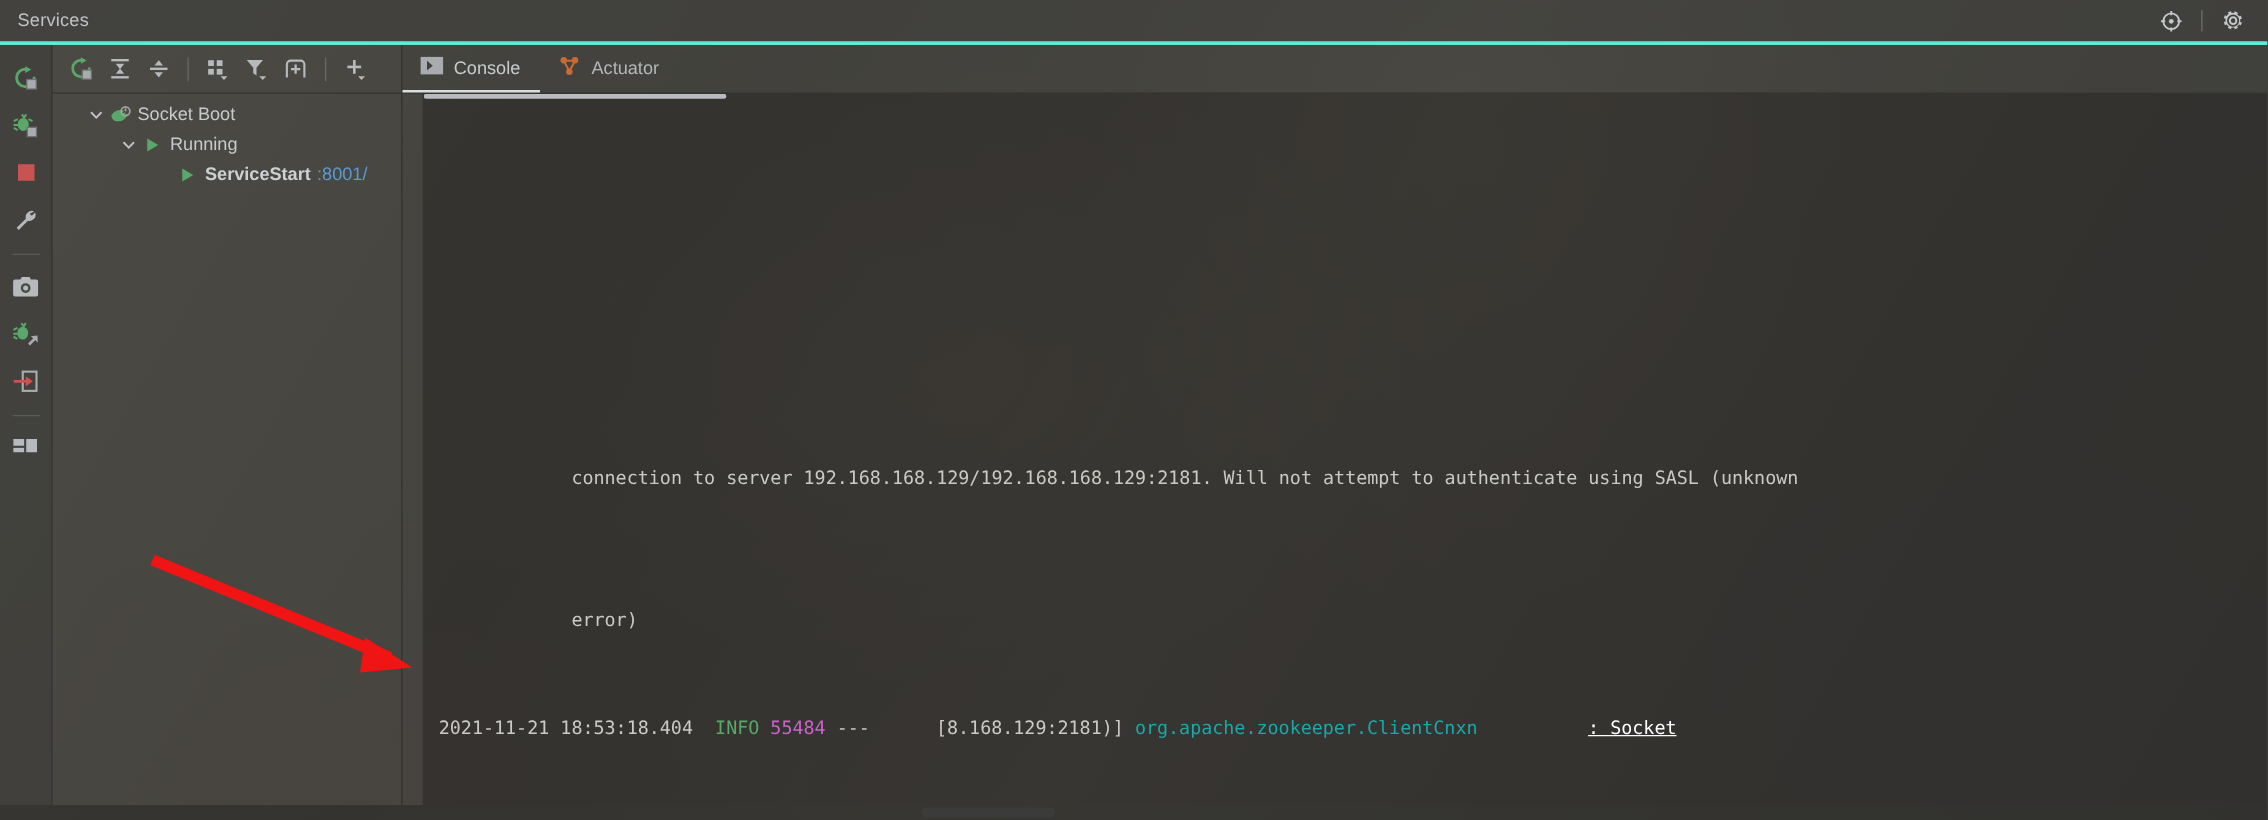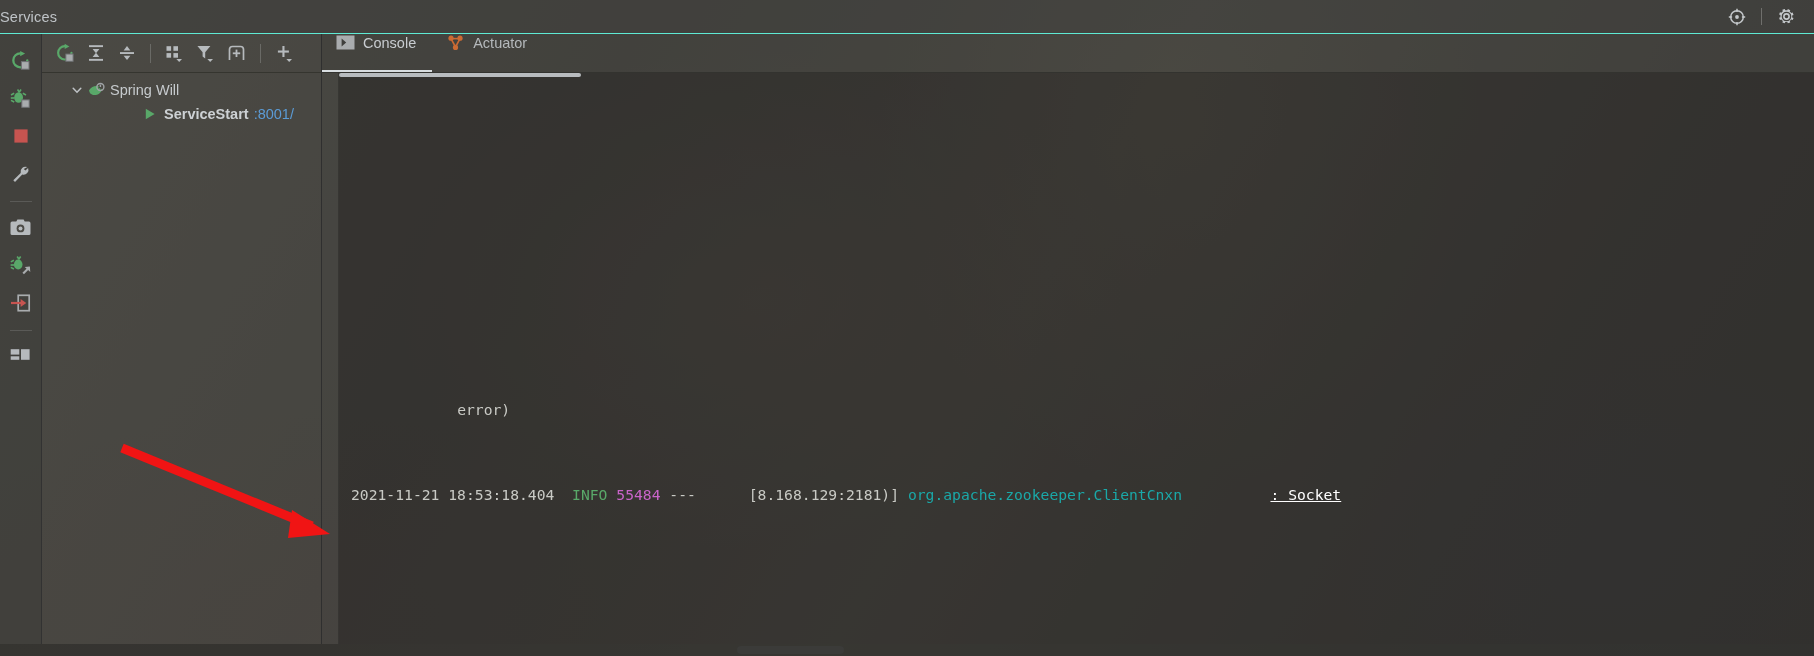--- a/index.html
+++ b/index.html
@@ -32,21 +32,22 @@
     pointer-events: none;
     z-index: 0;
   }
 
   
   .titlebar {
     position: relative; z-index: 2;
     height: 33px; min-height: 33px;
     display: flex; align-items: center;
     background: rgba(63,63,60,.80);
-    border-bottom: 1px solid #5eead4;
+    border-bottom: 3px solid #5eead4;
+    padding-left: 14px;
   }
   .title-text {
     font-size: 14.5px;
     color: #bfc3c7;
     letter-spacing: .2px;
   }
   .titlebar-right {
     margin-left: auto;
     display: flex; align-items: center;
     gap: 0px;
@@ -160,21 +161,21 @@
     background: rgba(60,60,57,.30);
   }
   .tabs {
     height: 38px; min-height: 38px;
     display: flex; align-items: flex-end;
     background: rgba(64,64,60,.55);
     border-bottom: 1px solid #33332f;
   }
   .tab {
     height: 37px;
-    display: flex; align-items: flex-start;
+    display: flex; align-items: center;
     gap: 8px;
     padding: 0 16px 0 14px;
     font-size: 14.5px;
     color: #b4b8bb;
     cursor: pointer;
     border-bottom: 2px solid transparent;
     box-sizing: border-box;
   }
   .tab.active {
     color: #c8ccd0;
@@ -455,23 +456,36 @@
               <path d="M2.2 4.2 L6 8.2 L9.8 4.2" fill="none" stroke="#bfc3c6" stroke-width="1.5" stroke-linecap="round"></path>
             </svg>
           </span>
           <span class="tico">
             <svg width="19" height="16" viewBox="0 0 19 16">
               <path fill="#59a869" d="M2.0 8.3c2.3-4.0 7.0-5.2 10.2-3.8l-1.6 1.9 2.8-.5-.8 2.3 2.2-1.5C14.5 11.3 10.0 13.6 6.0 12.9 3.9 12.6 2.3 10.9 2.0 8.3z"></path>
               <circle cx="13.4" cy="5.0" r="3.5" fill="none" stroke="#9fa3a6" stroke-width="1.4"></circle>
               <line x1="13.4" y1="5.0" x2="13.4" y2="2.6" stroke="#9fa3a6" stroke-width="1.4"></line>
             </svg>
           </span>
-          <span class="tlabel">Spring Will</span>
-        </div>
-
+          <span class="tlabel">Socket Boot</span>
+        </div>
+
+        <div class="tnode" style="padding-left:52px;">
+          <span class="twist">
+            <svg width="12" height="12" viewBox="0 0 12 12">
+              <path d="M2.2 4.2 L6 8.2 L9.8 4.2" fill="none" stroke="#bfc3c6" stroke-width="1.5" stroke-linecap="round"></path>
+            </svg>
+          </span>
+          <span class="tico">
+            <svg width="14" height="14" viewBox="0 0 14 14">
+              <path d="M2.8 1.8 L11.6 7.0 L2.8 12.2 Z" fill="#59a869"></path>
+            </svg>
+          </span>
+          <span class="tlabel">Running</span>
+        </div>
 
 
         <div class="tnode" style="padding-left:98px;">
           <span class="tico">
             <svg width="14" height="14" viewBox="0 0 14 14">
               <path d="M2.8 1.8 L11.6 7.0 L2.8 12.2 Z" fill="#59a869"></path>
             </svg>
           </span>
           <span class="tlabel bold">ServiceStart</span>
           <span class="tport plain">:8001/</span>
@@ -518,20 +532,23 @@
             <div class="hthumb"></div>
           </div>
 
           
           <div class="sliver">
             <div class="inner">
               
             </div>
           </div>
 
+          <div class="lrow">
+            <span class="c-cont">connection to server 192.168.168.129/192.168.168.129:2181. Will not attempt to authenticate using SASL (unknown</span>
+          </div>
 
           <div class="lrow">
             <span class="c-cont">error)</span>
           </div>
 
           <div class="lrow"><span class="c-ts">2021-11-21 18:53:18.404</span><span>  </span><span class="c-info">INFO</span><span> </span><span class="c-pid">55484</span><span> </span><span class="c-dash">---</span><span> </span><span class="c-thr">[8.168.129:2181)]</span><span> </span><span class="c-cls">org.apache.zookeeper.ClientCnxn</span><span>          </span><span class="c-msg">: Socket</span></div>
 
           
 
           

